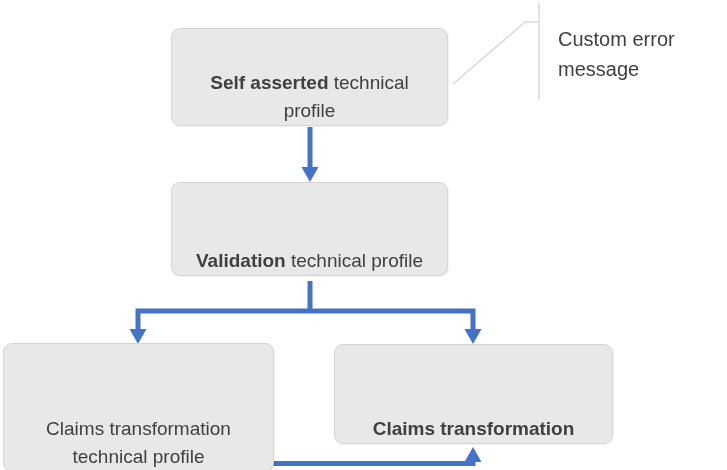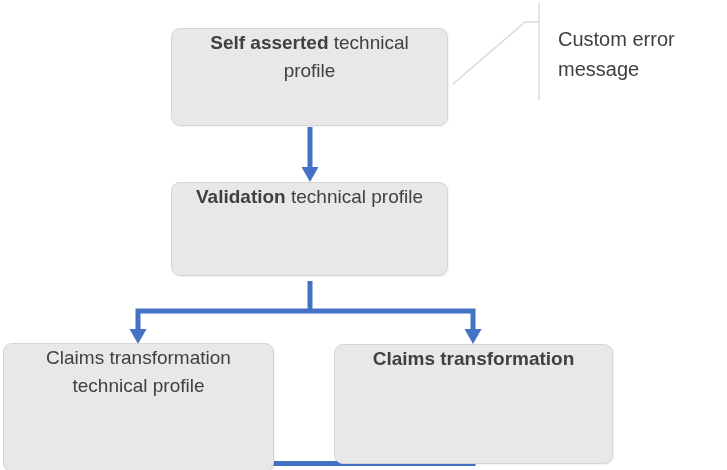--- a/index.html
+++ b/index.html
@@ -32,33 +32,33 @@
     fill: none;
     stroke-width: 1.5;
   }
   .node {
     position: absolute;
     background: #e8e8e8;
     border: 1px solid #d5d5d5;
     border-radius: 9px;
     box-shadow: 1px 1px 2px rgba(0,0,0,0.06);
     display: flex;
-    align-items: flex-start;
+    align-items: flex-end;
     justify-content: center;
     text-align: center;
     color: #404040;
     font-size: 19px;
     line-height: 28px;
     box-sizing: border-box;
   }
   .node .b { font-weight: 700; }
   .n1 { left: 171px; top: 28px;  width: 277px; height: 98px;  padding: 0 22px; }
   .n2 { left: 171px; top: 182px; width: 277px; height: 94px;  padding: 0 22px; }
   .n3 { left: 3px;   top: 343px; width: 271px; height: 129px; padding: 0 18px; }
-  .n4 { left: 334px; top: 344px; width: 279px; height: 120px; padding: 0 22px; font-weight: 700; }
+  .n4 { left: 334px; top: 344px; width: 279px; height: 100px; padding: 0 22px; font-weight: 700; }
   .callout-text {
     position: absolute;
     left: 558px;
     top: 24px;
     width: 166px;
     text-align: left;
     color: #404040;
     font-size: 20px;
     line-height: 30px;
   }

